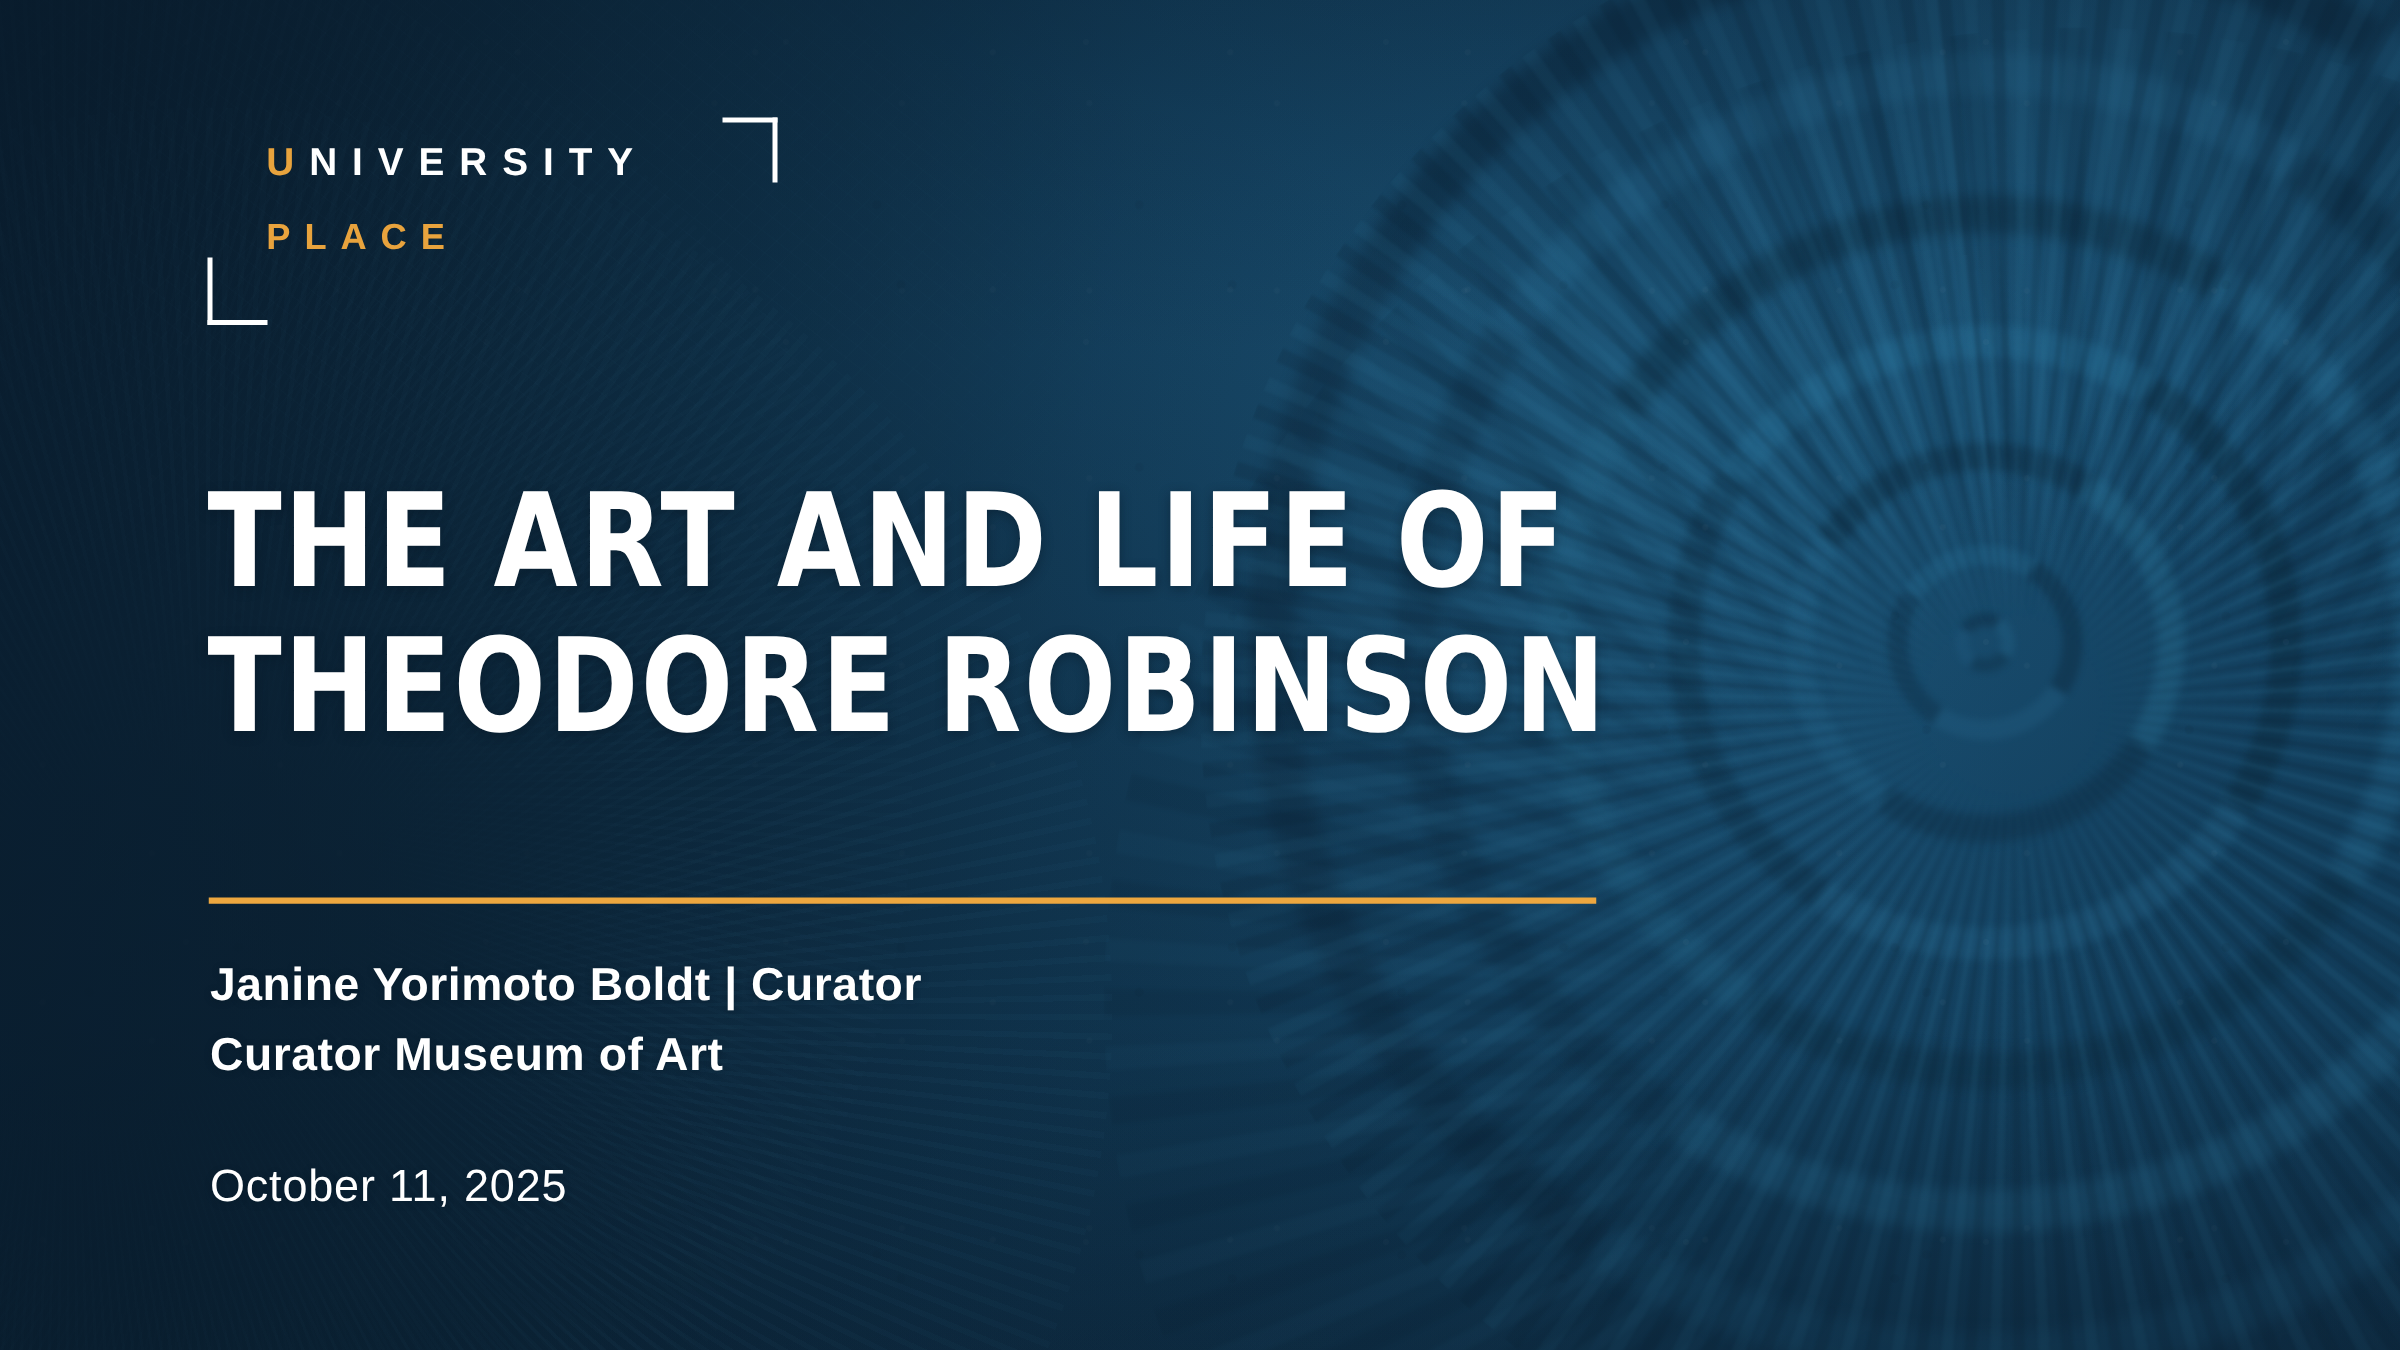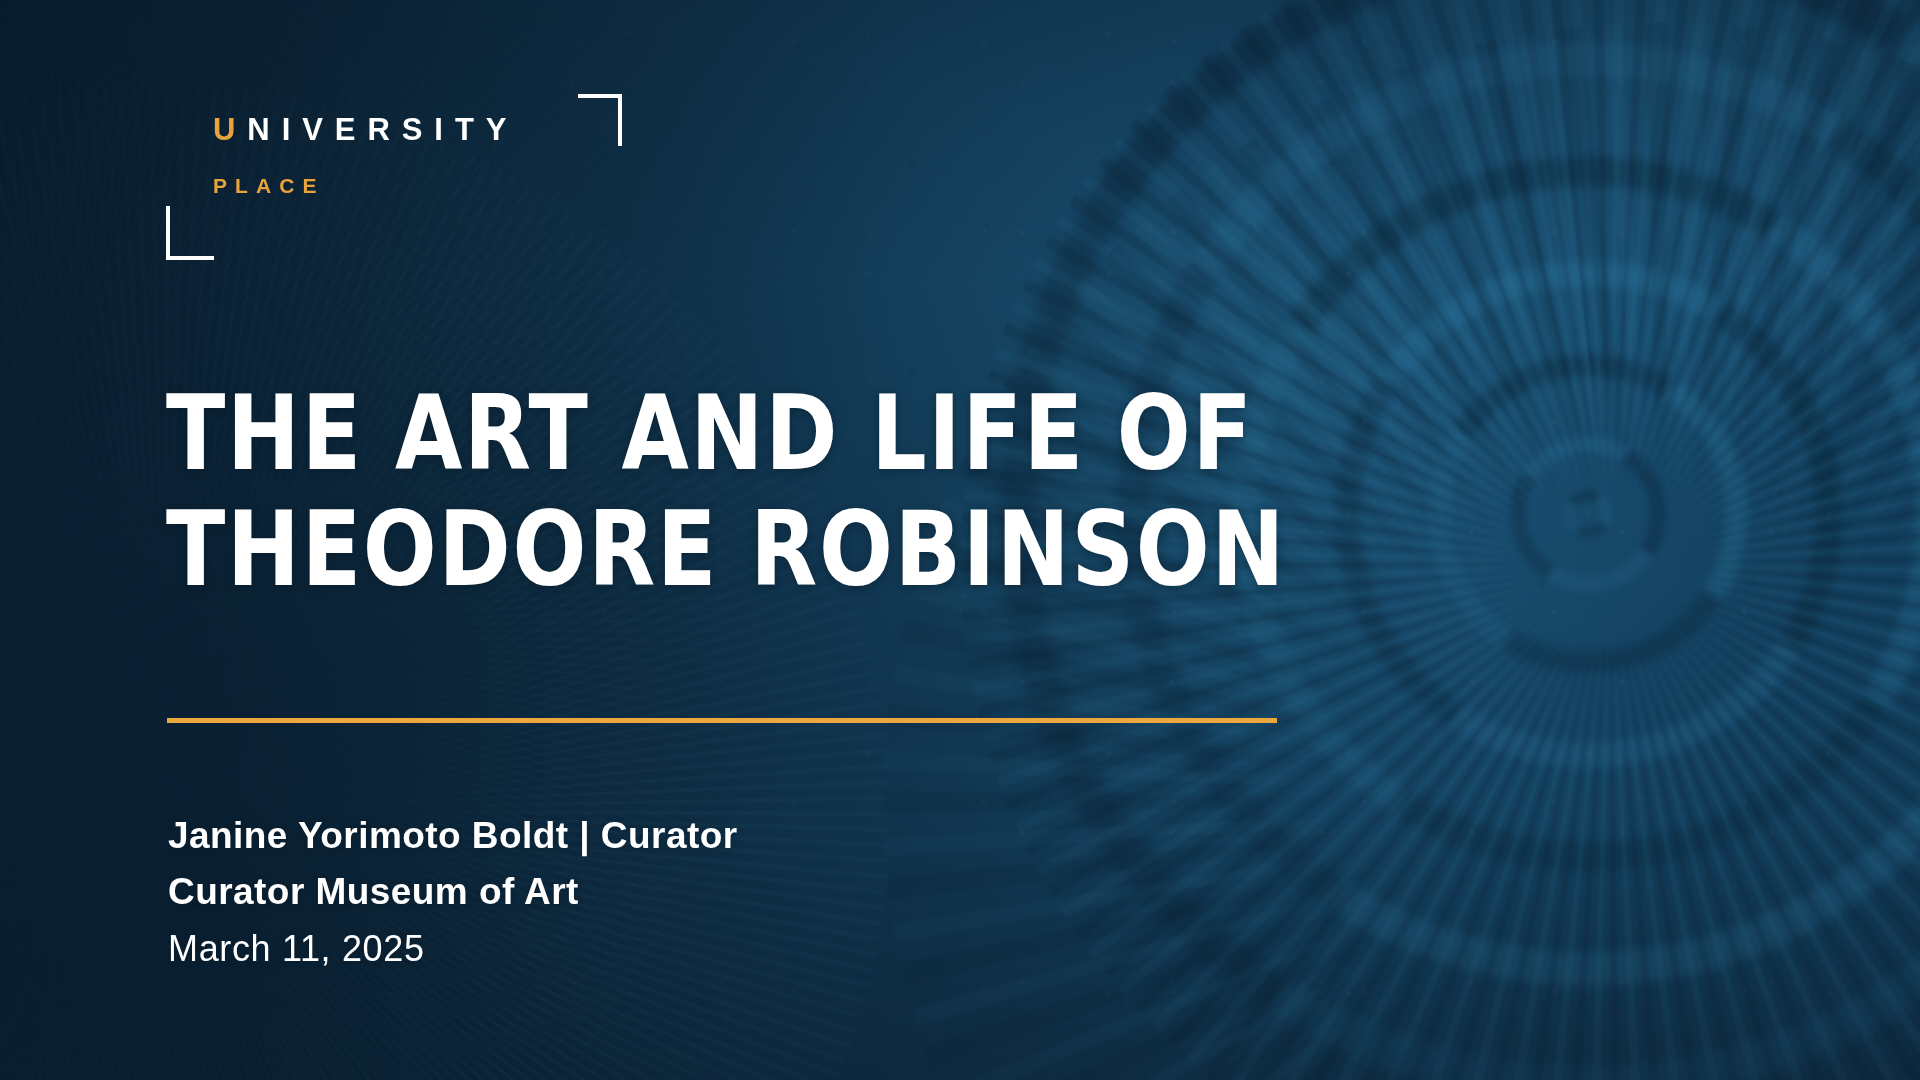--- a/index.html
+++ b/index.html
@@ -167,21 +167,21 @@
   }
   .logo-line { position:absolute; white-space:nowrap; }
   .logo-univ {
     left:45px; top:16px;
     font-size:31px; font-weight:700; letter-spacing:.385em;
     color:#ffffff;
   }
   .logo-univ .u-accent { color:#e8a33d; }
   .logo-place {
     left:45px; top:78px;
-    font-size:21px; font-weight:700; letter-spacing:.385em;
+    font-size:29px; font-weight:700; letter-spacing:.385em;
     color:#e8a33d;
   }
   .bracket { position:absolute; }
   .bracket-tr {
     right:-2px; top:-2px; width:44px; height:52px;
     border-top:4px solid #ffffff; border-right:4px solid #ffffff;
   }
   .bracket-bl {
     left:-2px; bottom:-4px; width:48px; height:54px;
     border-bottom:4px solid #ffffff; border-left:4px solid #ffffff;
@@ -211,21 +211,20 @@
     left:167px; top:718px;
     width:1110px; height:5px;
     background:#eda73f;
   }
 
   
   .presenter {
     position:absolute;
     left:168px; top:760px;
     color:#ffffff;
-    margin-top:48px;
   }
   .presenter-name {
     font-size:37px; font-weight:700; letter-spacing:.012em;
     line-height:1.5;
     text-shadow:0 1px 6px rgba(6,22,36,.4);
   }
   .presenter-org {
     font-size:37px; font-weight:700; letter-spacing:.012em;
     line-height:1.5;
     text-shadow:0 1px 6px rgba(6,22,36,.4);
@@ -279,16 +278,16 @@
       <span class="title-line">THEODORE ROBINSON</span>
     </h1>
 
     <div class="rule"></div>
 
     <div class="presenter">
       <div class="presenter-name">Janine Yorimoto Boldt  |  Curator</div>
       <div class="presenter-org">Curator Museum of Art</div>
     </div>
 
-    <div class="date">March 11, 2025</div>
+    <div class="date">October 11, 2025</div>
 
   </div>
 </div>
 
 </body></html>

